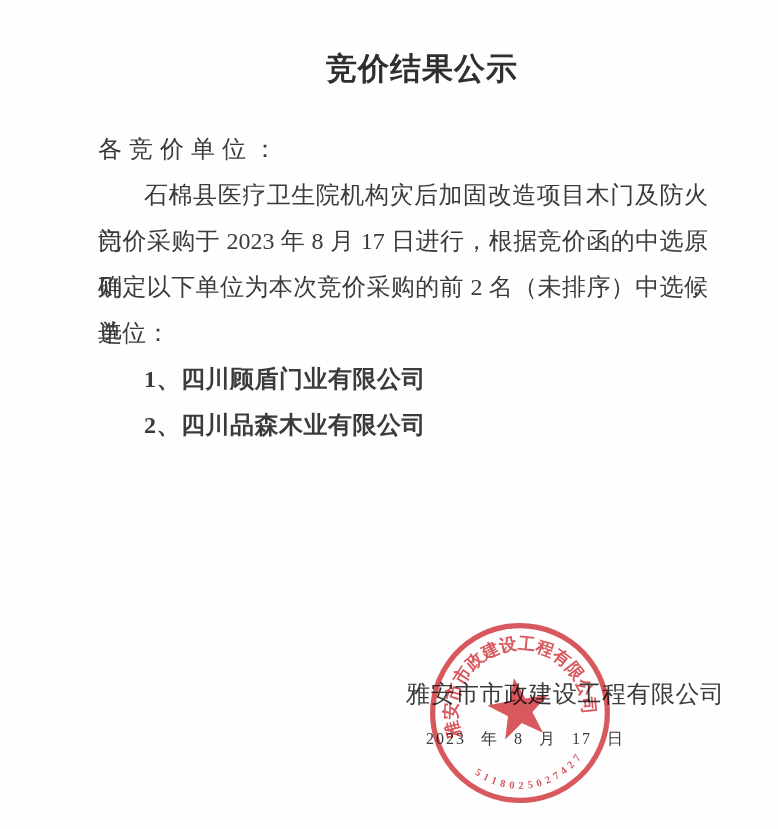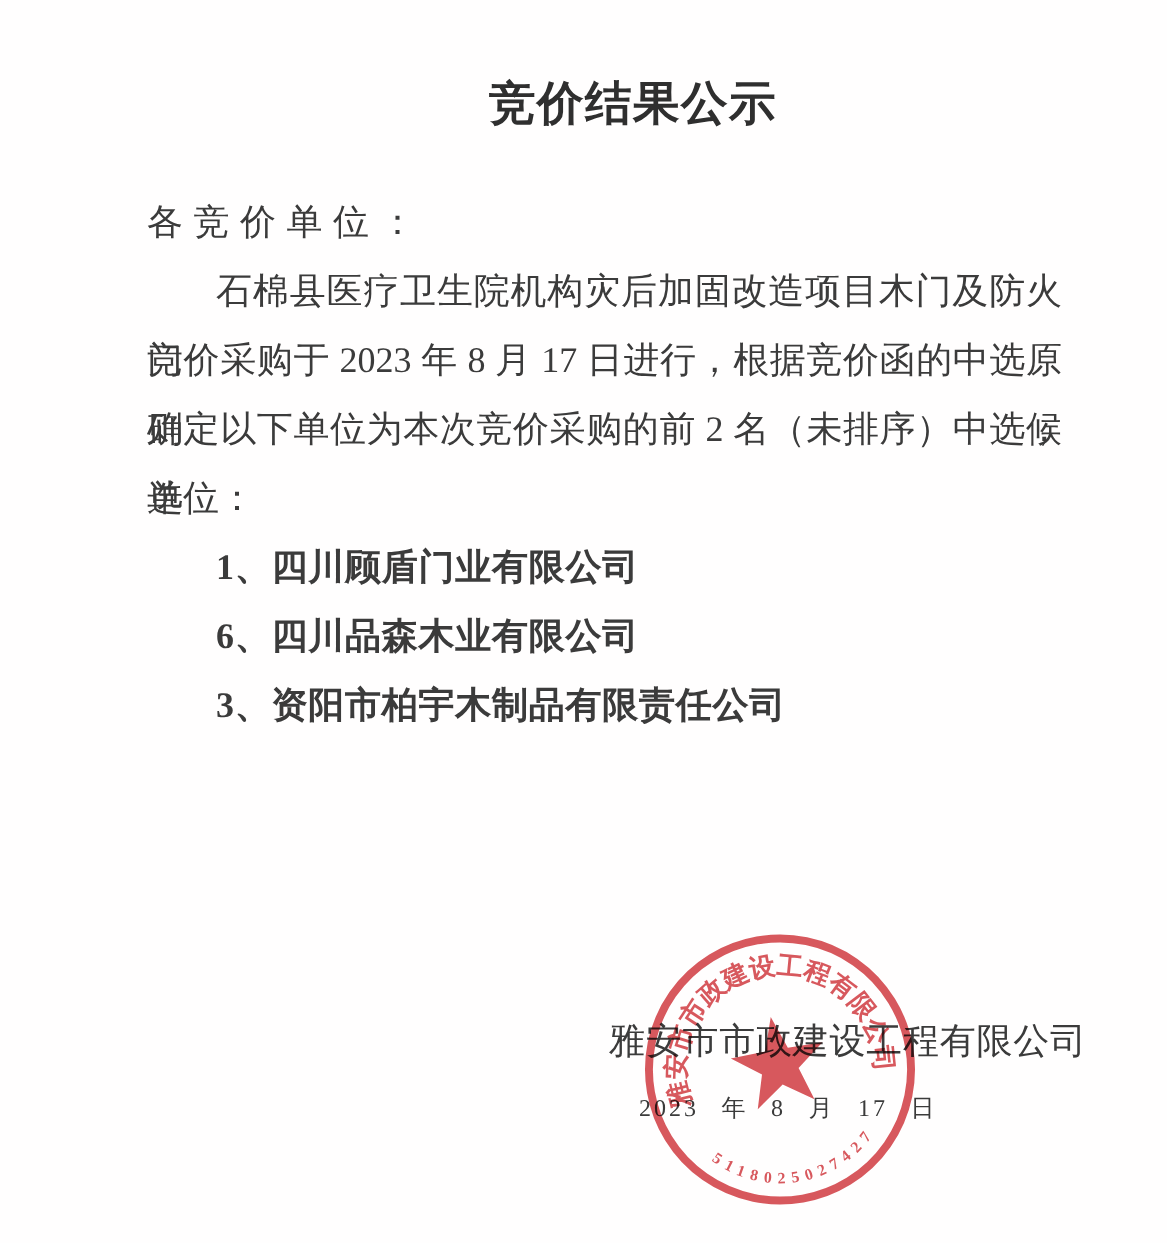--- a/index.html
+++ b/index.html
@@ -73,22 +73,21 @@
 
   <h1 class="doc-title">竞价结果公示</h1>
 
   <div class="content">
     <div class="line salutation">各竞价单位：</div>
     <div class="line stretch indent">石棉县医疗卫生院机构灾后加固改造项目木门及防火门</div>
     <div class="line stretch">竞价采购于 2023 年 8 月 17 日进行，根据竞价函的中选原则，</div>
     <div class="line stretch">确定以下单位为本次竞价采购的前 2 名（未排序）中选候选</div>
     <div class="line">单位：</div>
     <div class="line indent list-item">1、四川顾盾门业有限公司</div>
-    <div class="line indent list-item">6、四川品森木业有限公司</div>
-    <div class="line indent list-item">3、资阳市柏宇木制品有限责任公司</div>
+    <div class="line indent list-item">2、四川品森木业有限公司</div>
   </div>
 
   <div class="sig-company">雅安市市政建设工程有限公司</div>
   <div class="sig-date">2023 年 8 月 17 日</div>
 
   <svg class="stamp" viewBox="0 0 200 200" xmlns="http://www.w3.org/2000/svg" aria-hidden="true">
     <circle cx="100" cy="100" r="91" fill="none" stroke-width="5.5" stroke-opacity="0.95" stroke="#d23f46"></circle>
     <polygon points="100,63 108,86 132.3,86.5 112.9,101.2 120,124.5 100,110.6 80,124.5 87.1,101.2 67.7,86.5 92,86" fill-opacity="0.95" fill="#d23f46"></polygon>
     <path id="arcTop" d="M 37.98 122.57 A 66 66 0 1 1 162.02 122.57" fill="none"></path>
     <path id="arcBottom" d="M 39.48 150.78 A 79 79 0 0 0 160.52 150.78" fill="none"></path>

